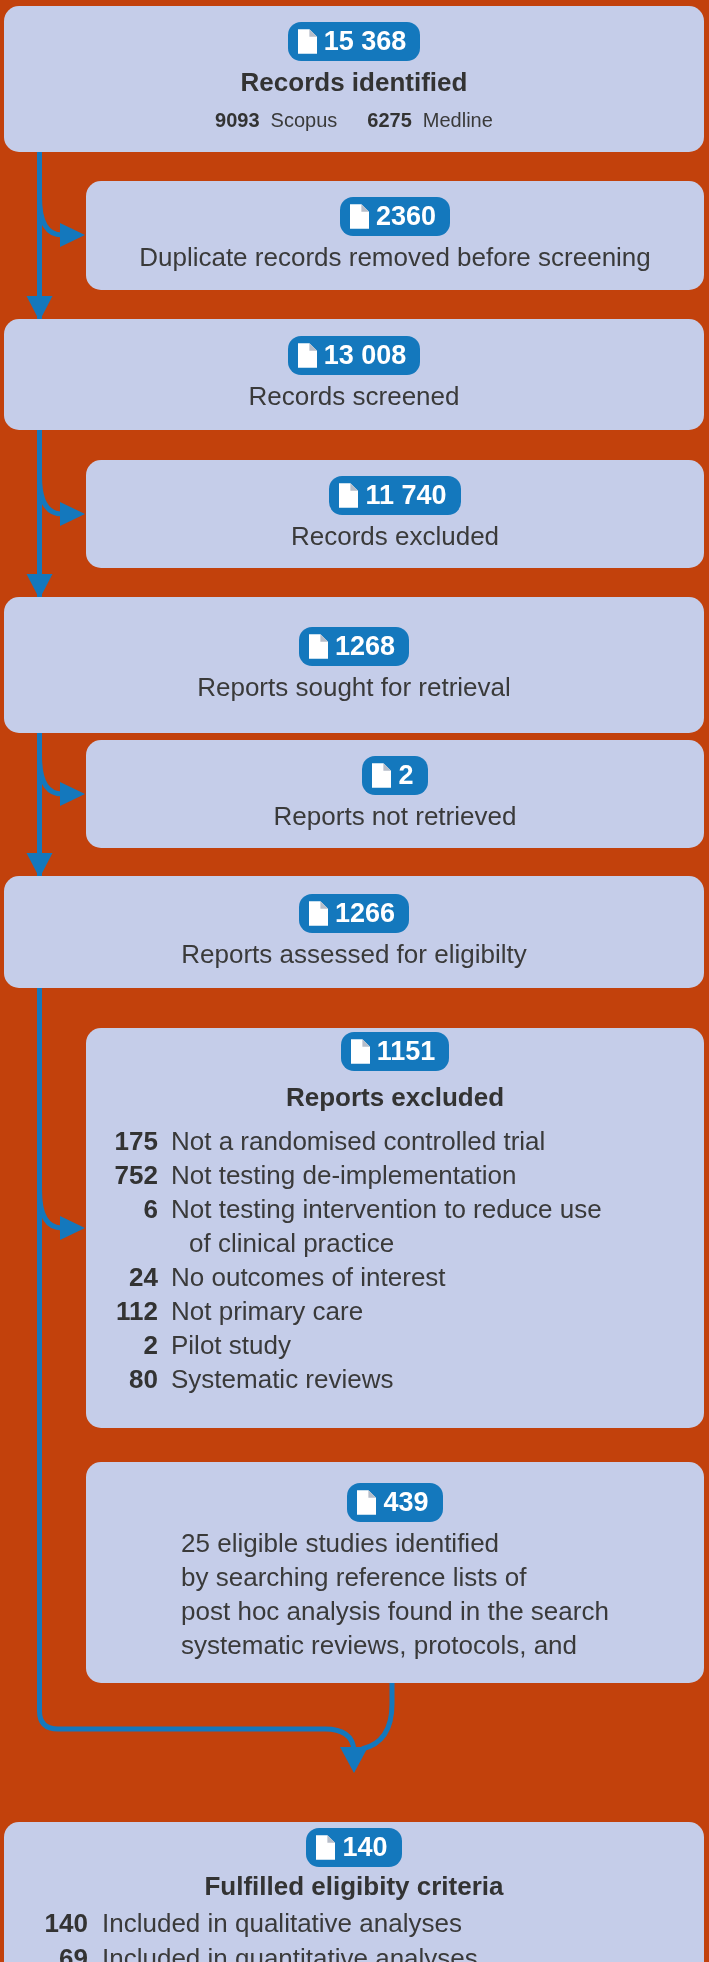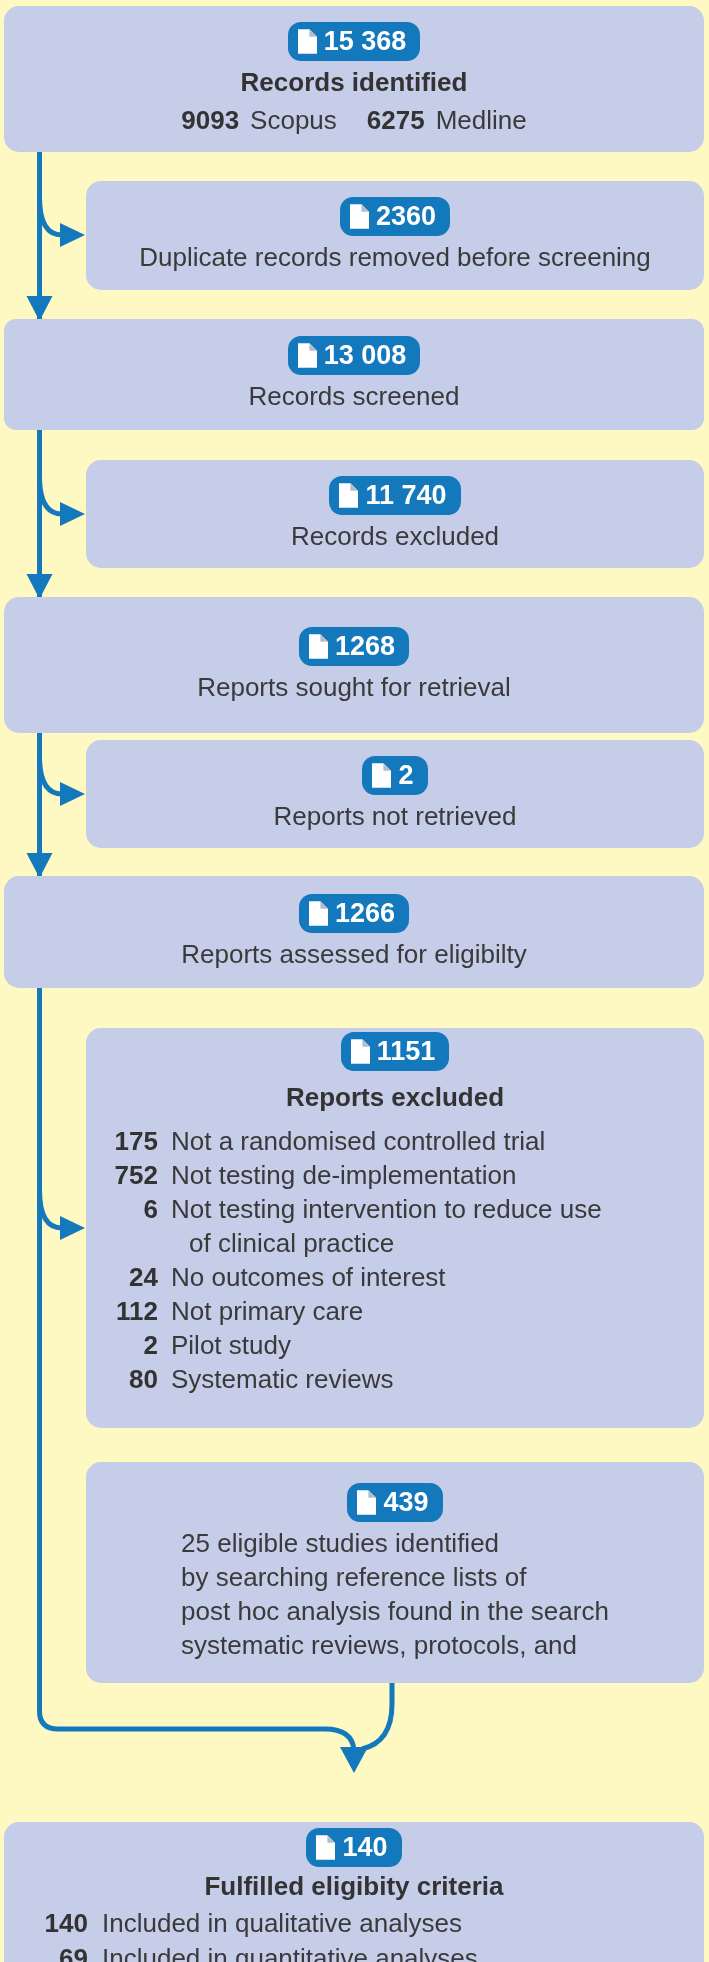--- a/index.html
+++ b/index.html
@@ -5,21 +5,21 @@
   * { box-sizing: border-box; margin: 0; padding: 0; }
   html, body { background: #ffffff; }
   body {
     font-family: "Liberation Sans", "DejaVu Sans", sans-serif;
     color: #3a3a3a;
   }
   #stage {
     position: relative;
     width: 709px;
     height: 1962px;
-    background: #fef9c3;
+    background: #c2410c;
     overflow: hidden;
     text-decoration: underline;
   }
   
   #arrow-layer {
     position: absolute;
     left: 0; top: 0;
     width: 709px; height: 1962px;
     z-index: 0;
   }
@@ -69,21 +69,21 @@
     font-size: 27px;
     font-weight: 700;
     line-height: 27px;
   }
   .doc-icon { width: 19px; height: 25px; display: block; }
   
   .stats-row {
     display: flex;
     align-items: baseline;
     gap: 30px;
-    font-size: 26px;
+    font-size: 20px;
     line-height: 33px;
   }
   .stat-pair { display: flex; align-items: baseline; gap: 11px; }
   .stat-value { font-weight: 700; color: #333333; }
   
   .reason-list {
     width: 100%;
     display: flex;
     flex-direction: column;
     padding: 0 6px 0 6px;
@@ -171,21 +171,21 @@
     <div class="count-badge">
       <svg class="doc-icon" viewBox="0 0 20 26">
         <path d="M0,0 H12 L20,8 V26 H0 Z" fill="#ffffff"></path>
         <path d="M12,0 L20,8 H12 Z" fill="#b6bdc9"></path>
       </svg>
       <span>2360</span>
     </div>
     <div class="box-text">Duplicate records removed before screening</div>
   </div>
 
-  <div class="flow-box" style="left:4px; top:319px; width:700px; height:111px;border-radius:12px;">
+  <div class="flow-box" style="left:4px; top:319px; width:700px; height:111px;">
     <div class="count-badge">
       <svg class="doc-icon" viewBox="0 0 20 26">
         <path d="M0,0 H12 L20,8 V26 H0 Z" fill="#ffffff"></path>
         <path d="M12,0 L20,8 H12 Z" fill="#b6bdc9"></path>
       </svg>
       <span>13 008</span>
     </div>
     <div class="box-text">Records screened</div>
   </div>
 

